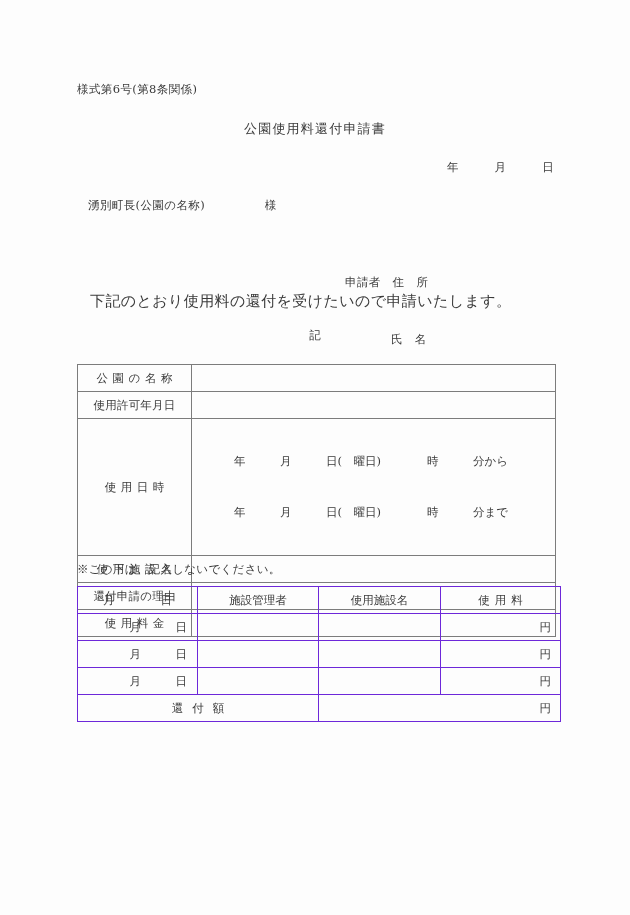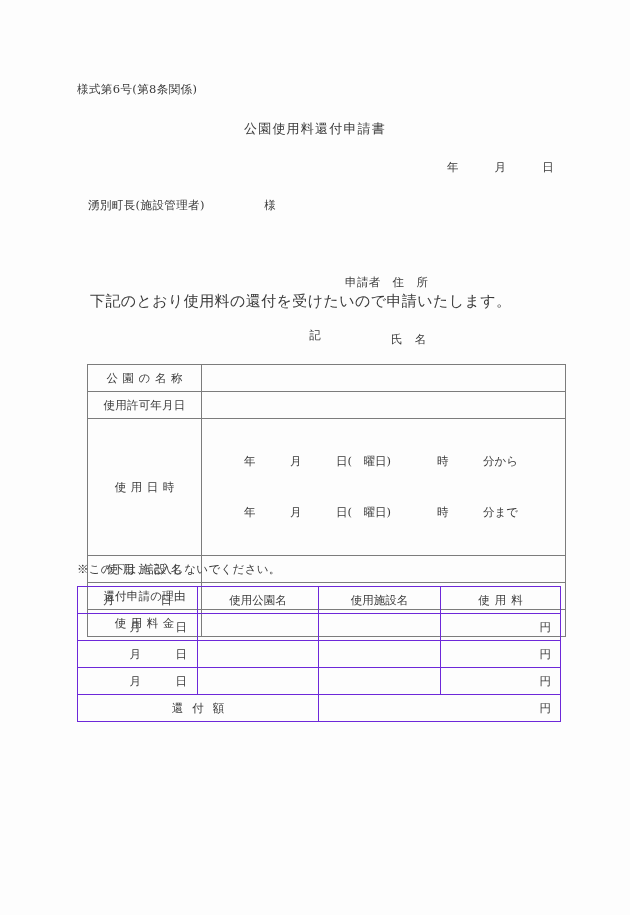--- a/index.html
+++ b/index.html
@@ -92,21 +92,21 @@
     left: 0;
     top: 328px;
     width: 630px;
     text-align: center;
     font-size: 11.5px;
   }
 
   
   .main-table {
     position: absolute;
-    left: 87px;
+    left: 77px;
     top: 364px;
     width: 479px;
     border-collapse: collapse;
     table-layout: fixed;
     font-size: 11.5px;
   }
   .main-table td {
     border: 1px solid #7c7c7c;
     padding: 0;
     vertical-align: middle;
@@ -193,21 +193,21 @@
 <body>
 
 <div class="page">
 
   <div class="form-code">様式第6号(第8条関係)</div>
 
   <div class="doc-title">公園使用料還付申請書</div>
 
   <div class="date-line">年　　　月　　　日</div>
 
-  <div class="addressee">湧別町長(施設管理者)　　　　　様</div>
+  <div class="addressee">湧別町長(公園の名称)　　　　　様</div>
 
   <div class="applicant-block">
     <div class="line1">申請者　住　所</div>
     <div class="line2">氏　名</div>
   </div>
 
   <div class="statement">下記のとおり使用料の還付を受けたいので申請いたします。</div>
 
   <div class="ki-mark">記</div>
 
@@ -242,21 +242,21 @@
       </tr>
     </tbody>
   </table>
 
   <div class="note">※この下は、記入しないでください。</div>
 
   <table class="bottom-table">
     <tbody>
       <tr>
         <td class="hdr col-date">月　　　　日</td>
-        <td class="hdr col-park">使用公園名</td>
+        <td class="hdr col-park">施設管理者</td>
         <td class="hdr col-fac">使用施設名</td>
         <td class="hdr col-fee"><span class="spaced2">使用料</span></td>
       </tr>
       <tr>
         <td class="date-cell">月　　　日</td>
         <td></td>
         <td></td>
         <td class="yen-cell">円</td>
       </tr>
       <tr>

